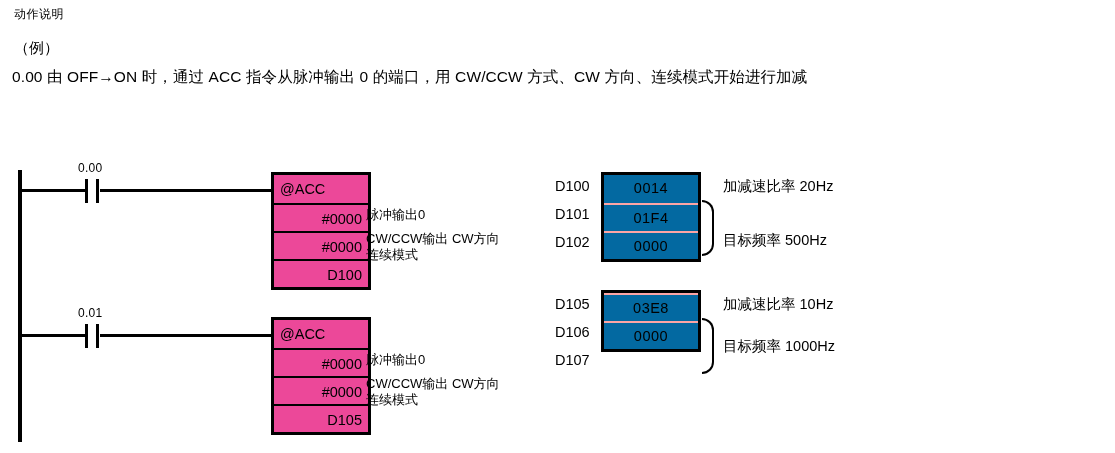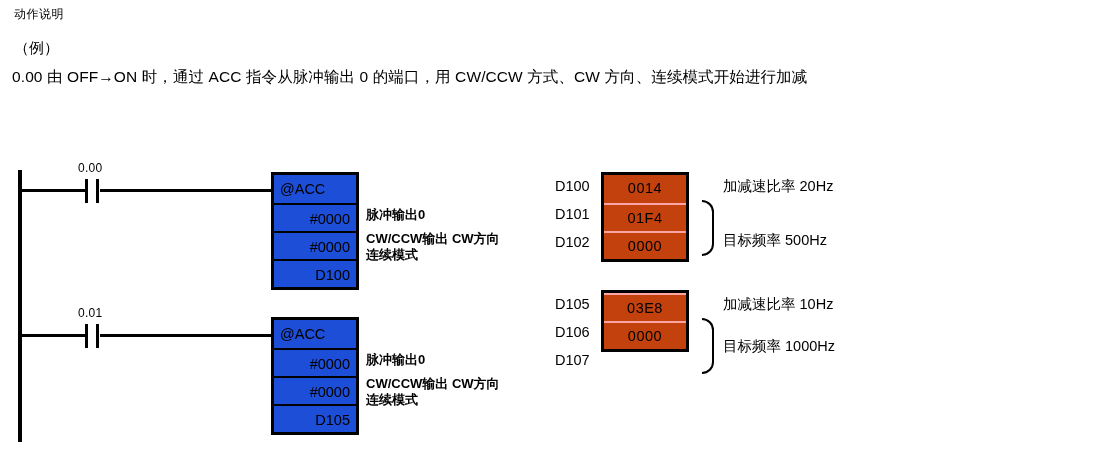--- a/index.html
+++ b/index.html
@@ -80,24 +80,24 @@
   .contact .bar.right { left: 11px; }
   .contact-label {
     position: absolute;
     font-size: 12px;
     line-height: 16px;
     letter-spacing: 0.3px;
   }
 
   .instr-block {
     position: absolute;
-    width: 88px;
+    width: 100px;
     border: 3px solid #000;
     box-sizing: border-box;
-    background: #1d4ed8;
+    background: #ec4899;
   }
   .instr-row {
     height: 28px;
     line-height: 28px;
     border-top: 2px solid #000;
     font-size: 14.5px;
     padding: 0 6px;
     box-sizing: border-box;
     text-align: right;
     white-space: nowrap;
@@ -106,21 +106,21 @@
     border-top: none;
     text-align: left;
   }
 
   .instr-note {
     position: absolute;
     font-size: 13px;
     line-height: 16px;
     white-space: nowrap;
   }
-  .instr-note .nl { display: block; font-weight: bold; }
+  .instr-note .nl { display: block; }
   .instr-note .gap { display: block; height: 8px; }
 
   
   .reg-table { position: absolute; }
   .reg-names {
     position: absolute;
     left: 0;
     top: 0;
     width: 46px;
   }
@@ -128,24 +128,24 @@
     height: 28px;
     line-height: 28px;
     font-size: 14.5px;
     text-align: left;
     white-space: nowrap;
   }
   .reg-box {
     position: absolute;
     left: 46px;
     top: 0;
-    width: 88px;
+    width: 100px;
     border: 3px solid #000;
     box-sizing: border-box;
-    background: #c2410c;
+    background: #0369a1;
   }
   .reg-val {
     height: 28px;
     line-height: 26px;
     border-top: 2px solid #fca5a5;
     font-size: 14.5px;
     text-align: center;
     box-sizing: border-box;
     letter-spacing: 0.5px;
   }

